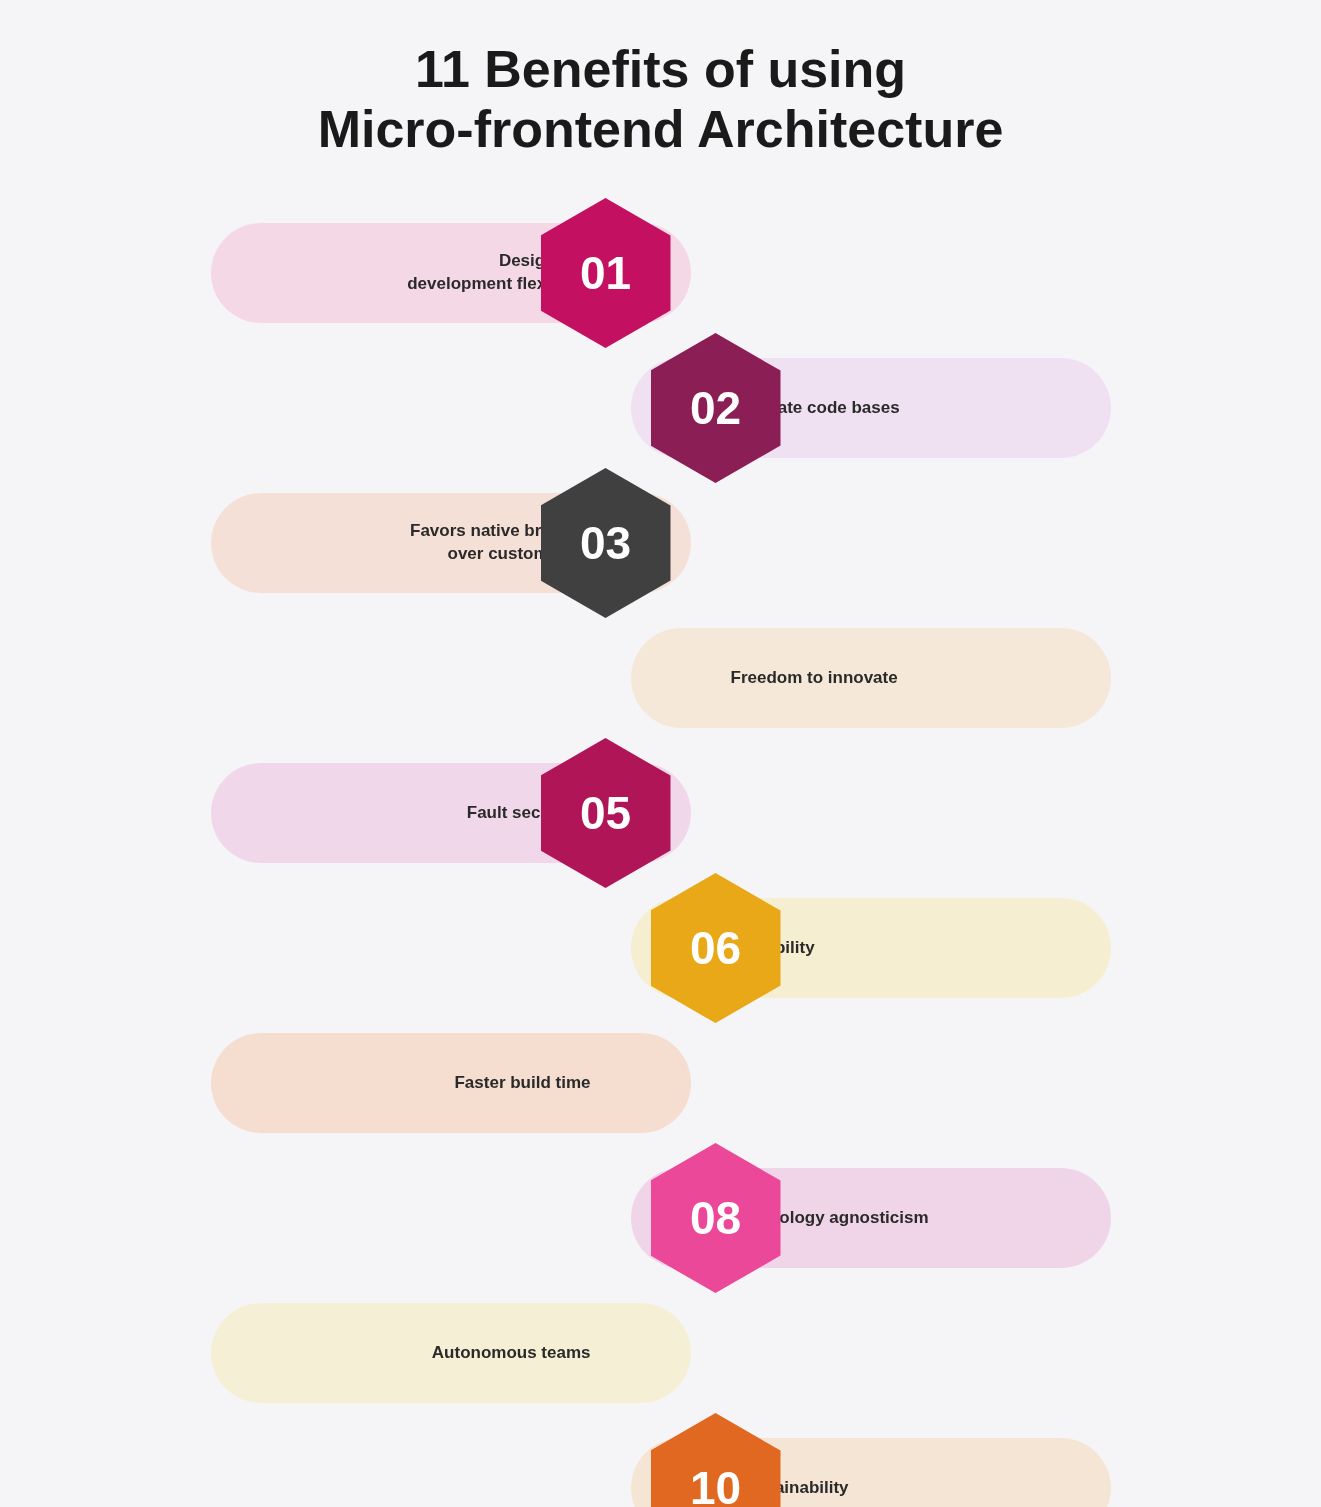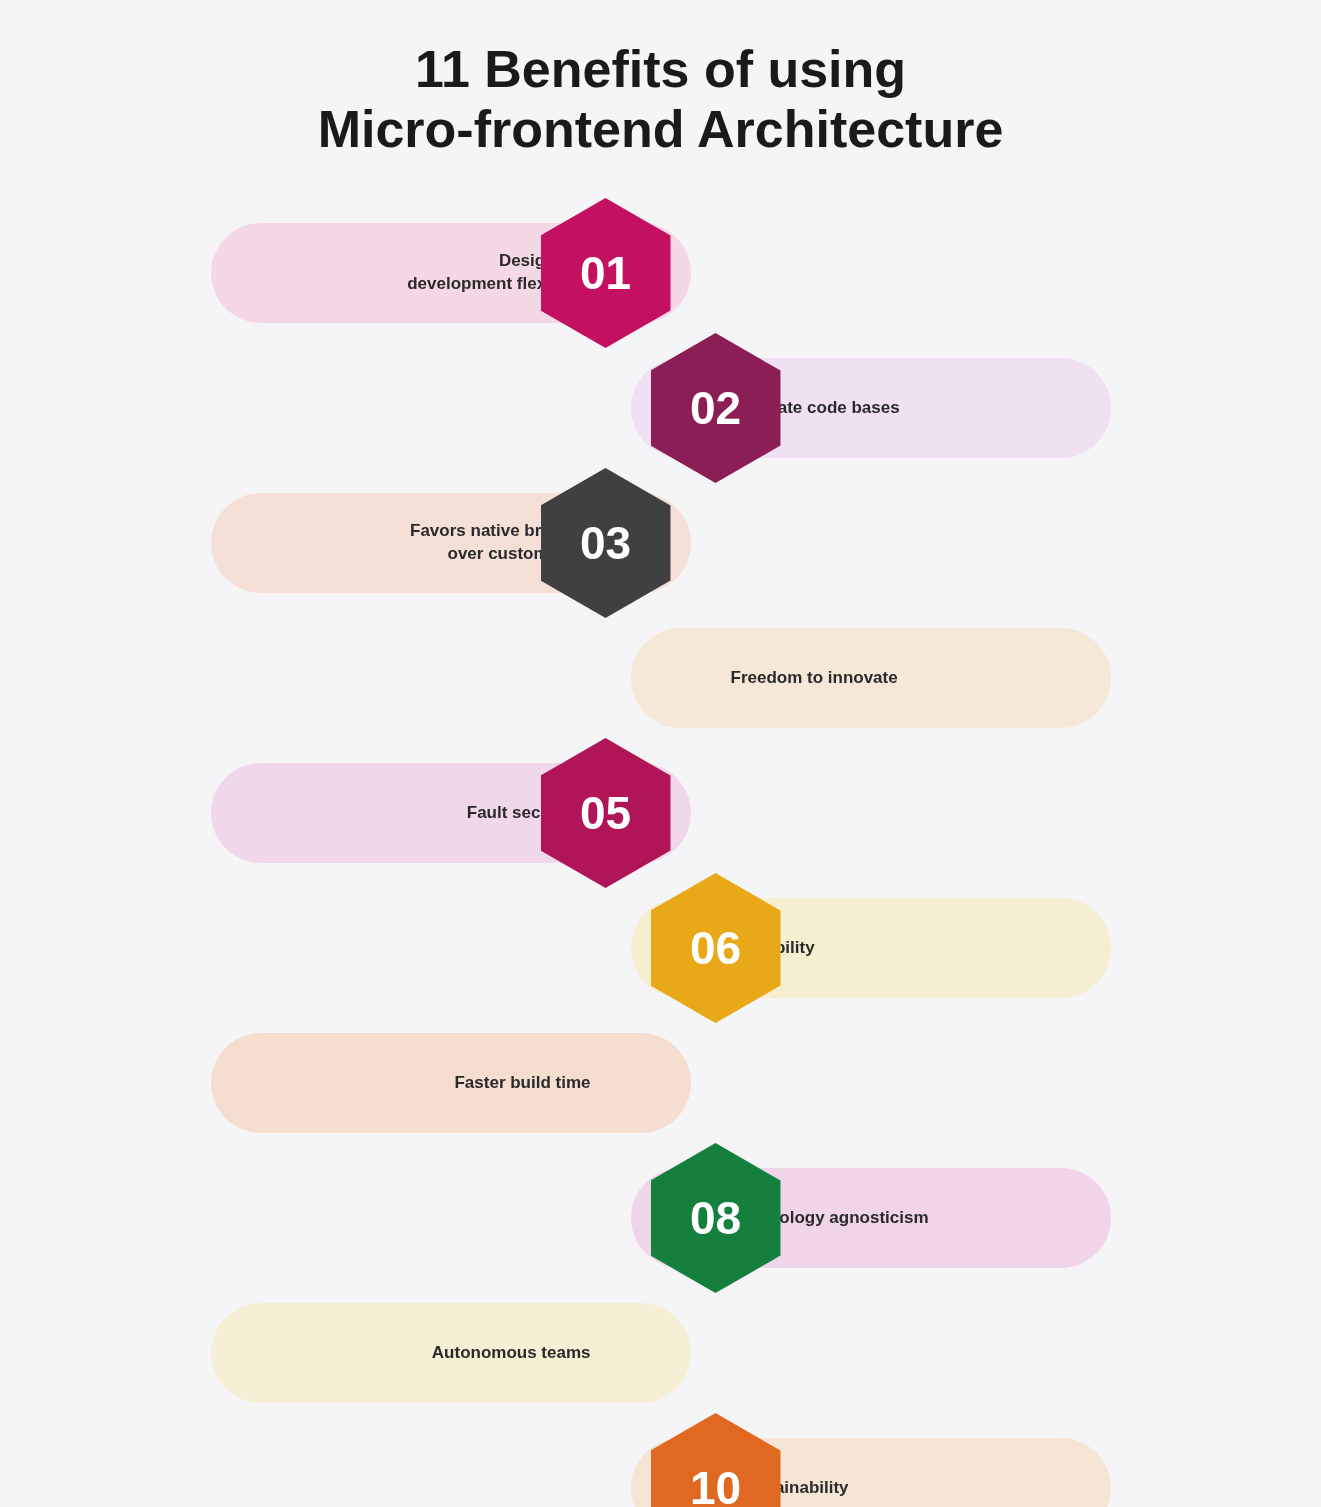--- a/index.html
+++ b/index.html
@@ -182,21 +182,21 @@
     <div class="infographic-row">
       <div class="l-pill" style="background: rgb(245, 221, 208);">
         <span class="label-text" style="text-align: right;">Faster build time</span>
       </div>
     </div>
     <div class="infographic-row">
       <div class="r-pill" style="background: rgb(240, 213, 232);">
         <span class="label-text" style="text-align: left;">Technology agnosticism</span>
       </div>
       <div class="r-hex">
-        <div class="hex hex-lg" style="background: #15803d;">
+        <div class="hex hex-lg" style="background: #ec4899;">
           <span class="hex-num">08</span>
         </div>
       </div>
     </div>
     <div class="infographic-row">
       <div class="l-pill" style="background: rgb(245, 240, 213);">
         <span class="label-text" style="text-align: right;">Autonomous teams</span>
       </div>
     </div>
     <div class="infographic-row">

